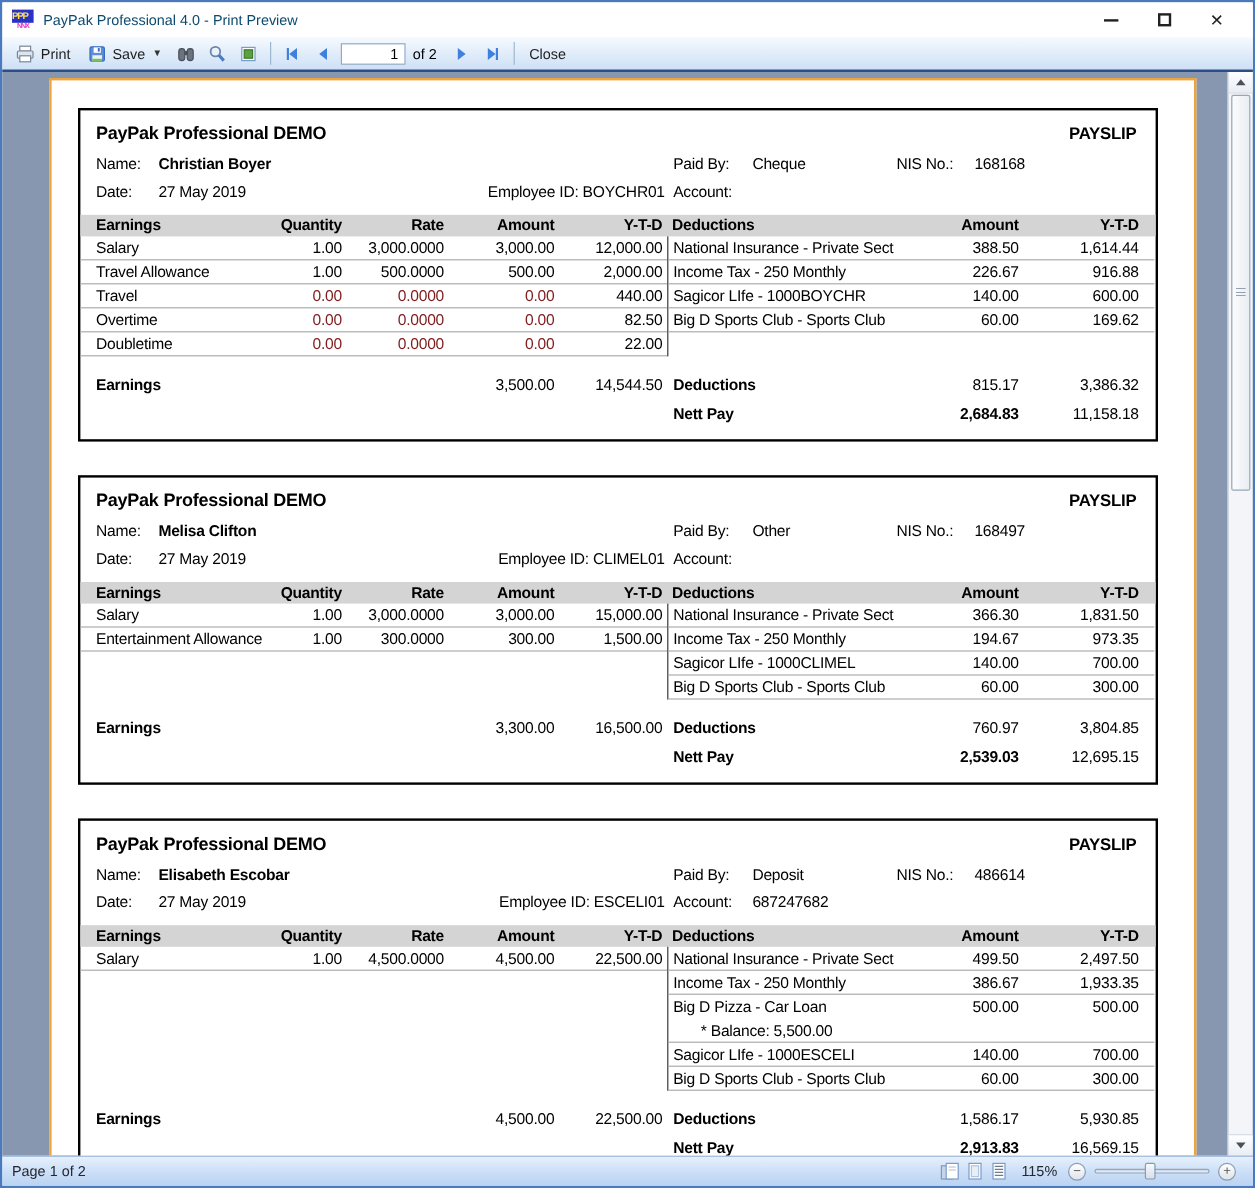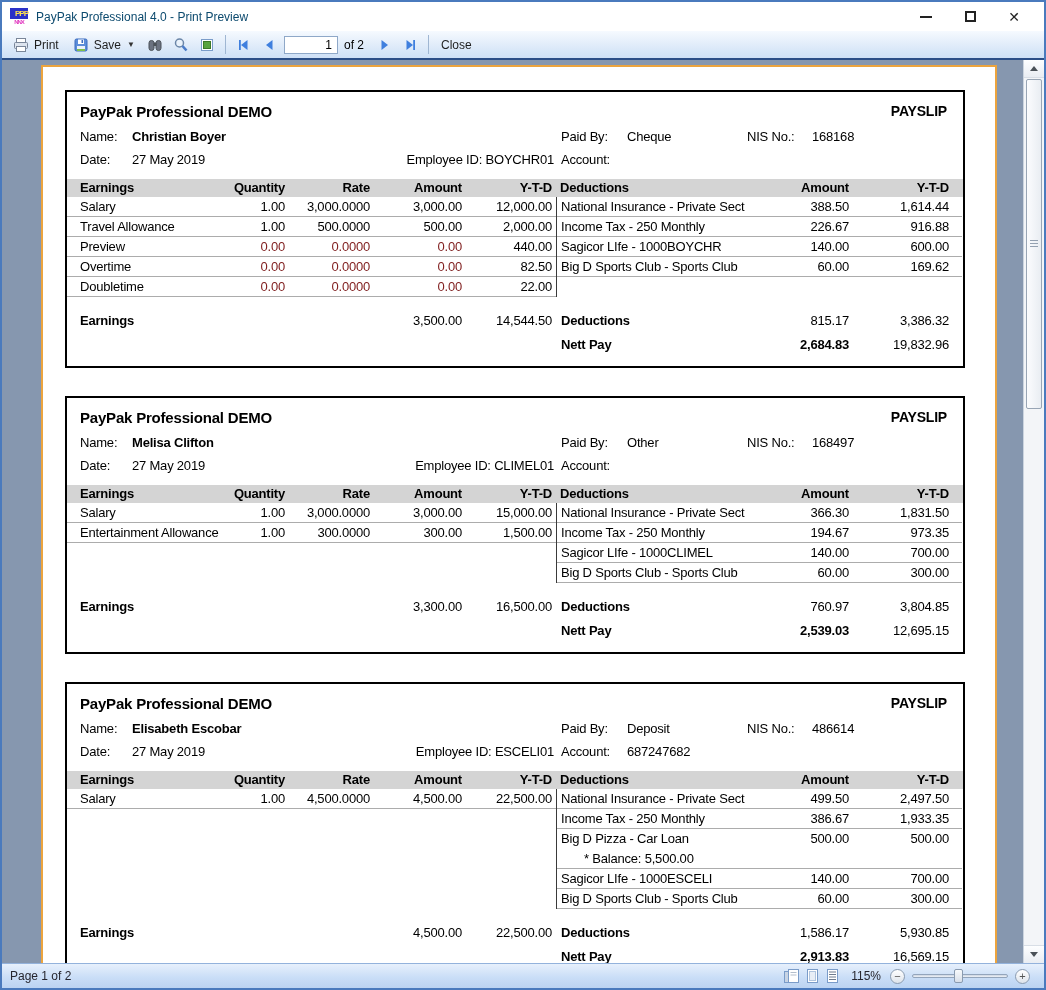--- a/index.html
+++ b/index.html
@@ -6,21 +6,21 @@
   * { box-sizing:border-box; }
   .window {
     width:1046px; height:990px; border:2px solid #4A7ABD;
     display:flex; flex-direction:column; background:#fff;
     font-family:"Liberation Sans", sans-serif;
   }
   
   .titlebar { height:29px; background:#fff; display:flex; align-items:center; padding:0 8px; flex:0 0 auto; }
   .app-icon { width:18px; height:18px; margin-right:8px; flex:0 0 auto; }
   .app-icon .t { display:block; height:11px; line-height:11px; background:#2A31C8; color:#FFE14D;
-                 font-weight:bold; font-size:8px; text-align:right; letter-spacing:-1px; }
+                 font-weight:bold; font-size:8px; text-align:left; letter-spacing:-1px; }
   .app-icon .b { display:block; height:7px; line-height:6px; color:#E23BC0; font-weight:bold;
                  font-size:6px; text-align:center; letter-spacing:-1px; }
   .title { font-size:12px; color:#0c4a6e; }
   .win-controls { margin-left:auto; display:flex; align-items:center; }
   .win-btn { width:44px; height:24px; display:flex; align-items:center; justify-content:center; color:#222; }
   .glyph-min { width:12px; height:2px; background:#222; }
   .glyph-max { width:11px; height:11px; border:2px solid #222; }
   .glyph-close { font-size:14px; line-height:14px; }
   
   .toolbar { height:27px; flex:0 0 auto; display:flex; align-items:center; gap:2px; padding:0 5px;
@@ -235,21 +235,21 @@
                   <span class="num ytd">12,000.00</span>
                 </div>
                 <div class="e-row">
                   <span class="name">Travel Allowance</span>
                   <span class="num qty">1.00</span>
                   <span class="num rate">500.0000</span>
                   <span class="num amt">500.00</span>
                   <span class="num ytd">2,000.00</span>
                 </div>
                 <div class="e-row zero">
-                  <span class="name">Preview</span>
+                  <span class="name">Travel</span>
                   <span class="num qty">0.00</span>
                   <span class="num rate">0.0000</span>
                   <span class="num amt">0.00</span>
                   <span class="num ytd">440.00</span>
                 </div>
                 <div class="e-row zero">
                   <span class="name">Overtime</span>
                   <span class="num qty">0.00</span>
                   <span class="num rate">0.0000</span>
                   <span class="num amt">0.00</span>
@@ -297,21 +297,21 @@
           <span class="lblb">Deductions</span>
           <span class="num">815.17</span>
           <span class="num">3,386.32</span>
         </div>
       </div>
       <div class="t-row nett">
         <div class="t-e"></div>
         <div class="t-d">
           <span class="lblb">Nett Pay</span>
           <span class="num bold">2,684.83</span>
-          <span class="num">19,832.96</span>
+          <span class="num">11,158.18</span>
         </div>
       </div>
     </div>
   </section>
 
   <section class="payslip">
     <div class="ps-head">
       <span class="company">PayPak Professional DEMO</span>
       <span class="doc-title">PAYSLIP</span>
     </div>

